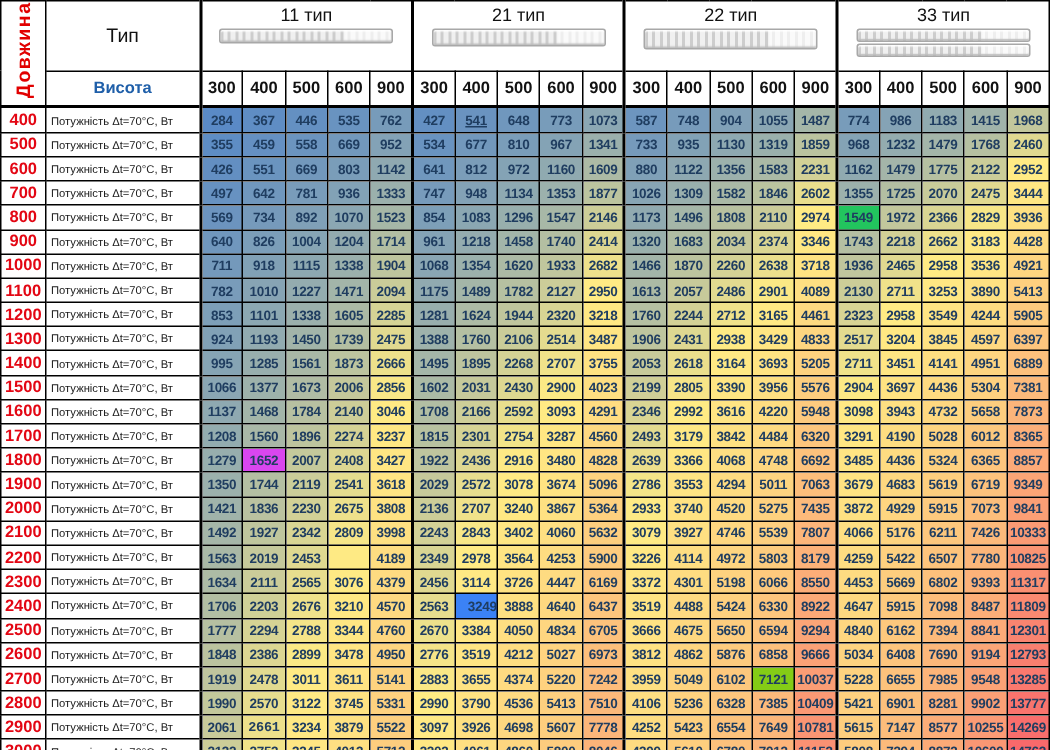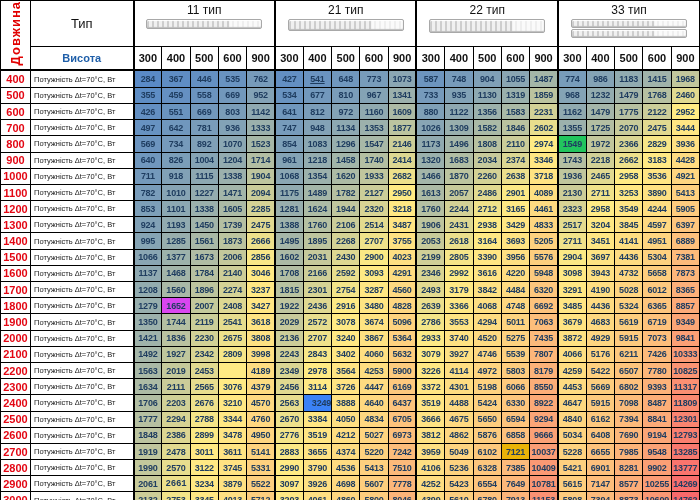--- a/index.html
+++ b/index.html
@@ -664,21 +664,21 @@
           <td class="val" style="background: rgb(255, 228, 131); color: rgb(31, 61, 96);">3611</td>
           <td class="val" style="background: rgb(254, 211, 127); color: rgb(31, 61, 96);">5141</td>
           <td class="val gstart" style="background: rgb(250, 232, 134); color: rgb(31, 61, 96);">2883</td>
           <td class="val" style="background: rgb(255, 227, 131); color: rgb(31, 61, 96);">3655</td>
           <td class="val" style="background: rgb(254, 219, 129); color: rgb(31, 61, 96);">4374</td>
           <td class="val" style="background: rgb(254, 210, 127); color: rgb(31, 61, 96);">5220</td>
           <td class="val" style="background: rgb(252, 188, 123); color: rgb(31, 61, 96);">7242</td>
           <td class="val gstart" style="background: rgb(254, 224, 130); color: rgb(31, 61, 96);">3959</td>
           <td class="val" style="background: rgb(254, 212, 128); color: rgb(31, 61, 96);">5049</td>
           <td class="val" style="background: rgb(253, 200, 125); color: rgb(31, 61, 96);">6102</td>
-          <td class="val" style="background: #eab308; color: rgb(31, 61, 96); margin-top: 36px;">7121</td>
+          <td class="val" style="background: #84cc16; color: rgb(31, 61, 96); margin-top: 36px;">7121</td>
           <td class="val" style="background: rgb(251, 157, 117); color: rgb(31, 61, 96);">10037</td>
           <td class="val gstart" style="background: rgb(254, 210, 127); color: rgb(31, 61, 96);">5228</td>
           <td class="val" style="background: rgb(253, 194, 124); color: rgb(31, 61, 96);">6655</td>
           <td class="val" style="background: rgb(252, 180, 121); color: rgb(31, 61, 96);">7985</td>
           <td class="val" style="background: rgb(251, 162, 118); color: rgb(31, 61, 96);">9548</td>
           <td class="val" style="background: rgb(249, 121, 110); color: rgb(31, 61, 96);">13285</td>
         </tr>
         <tr>
           <th class="len">2800</th>
           <td class="metric">Потужність Δt=70°C, Вт</td>

